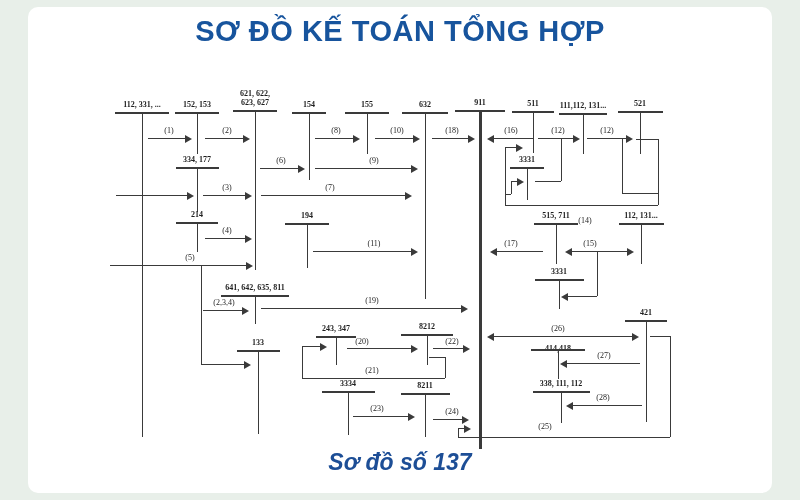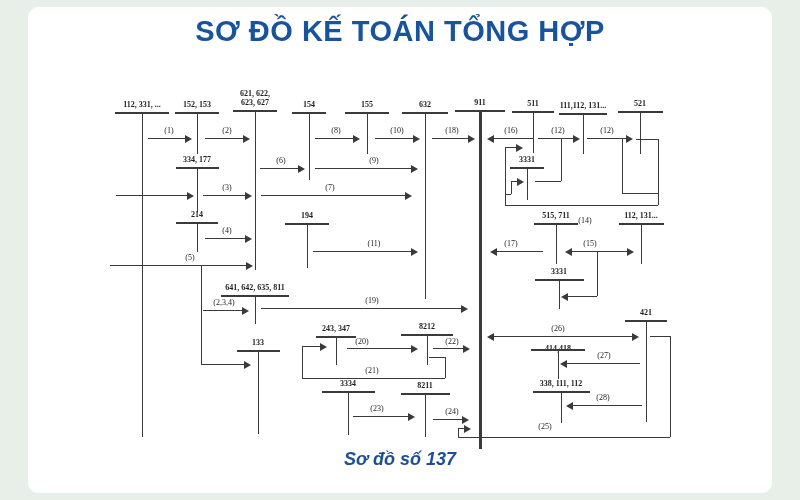--- a/index.html
+++ b/index.html
@@ -1,21 +1,21 @@
 <!DOCTYPE html>
 <html><head>
 <meta charset="utf-8">
 <style>
   html,body{margin:0;padding:0;}
   body{width:800px;height:500px;background:var(--bg,#e8efe9);font-family:"Liberation Sans",sans-serif;overflow:hidden;}
   .stage{position:relative;width:800px;height:500px;}
   .card{position:absolute;left:28px;right:28px;top:7px;bottom:7px;background:var(--card,#fff);border-radius:10px;}
   .title{position:absolute;left:0;right:0;top:15px;text-align:center;font-size:29px;font-weight:bold;letter-spacing:.5px;color:var(--title,#17549d);}
   .subtitle{position:absolute;left:0;right:0;top:56px;text-align:center;font-size:20px;font-weight:bold;letter-spacing:.5px;color:var(--accent,#f5973c);}
-  .caption{position:absolute;left:0;right:0;top:449px;text-align:center;font-size:18px;font-weight:bold;font-style:italic;color:var(--cap,#1d4e96);}
+  .caption{position:absolute;left:0;right:0;top:449px;text-align:center;font-size:23px;font-weight:bold;font-style:italic;color:var(--cap,#1d4e96);}
   .diagram{position:absolute;inset:0;}
   .acc-label{position:absolute;transform:translateX(-50%);font:bold 8px/9px "Liberation Serif",serif;color:var(--ink,#1d1d1d);text-align:center;white-space:pre;}
   .bar{position:absolute;height:2px;background:var(--line,#3a3a3a);}
   .stem{position:absolute;width:1px;background:var(--line,#3a3a3a);}
   .hline{position:absolute;height:1px;background:var(--line,#3a3a3a);}
   .vline{position:absolute;width:1px;background:var(--line,#3a3a3a);}
   .head{position:absolute;width:0;height:0;border-top:4px solid transparent;border-bottom:4px solid transparent;}
   .head.r{border-left:7px solid var(--line,#3a3a3a);}
   .head.l{border-right:7px solid var(--line,#3a3a3a);}
   .lbl{position:absolute;transform:translate(-50%,-50%);font:8px "Liberation Serif",serif;color:var(--ink,#1d1d1d);white-space:nowrap;}

